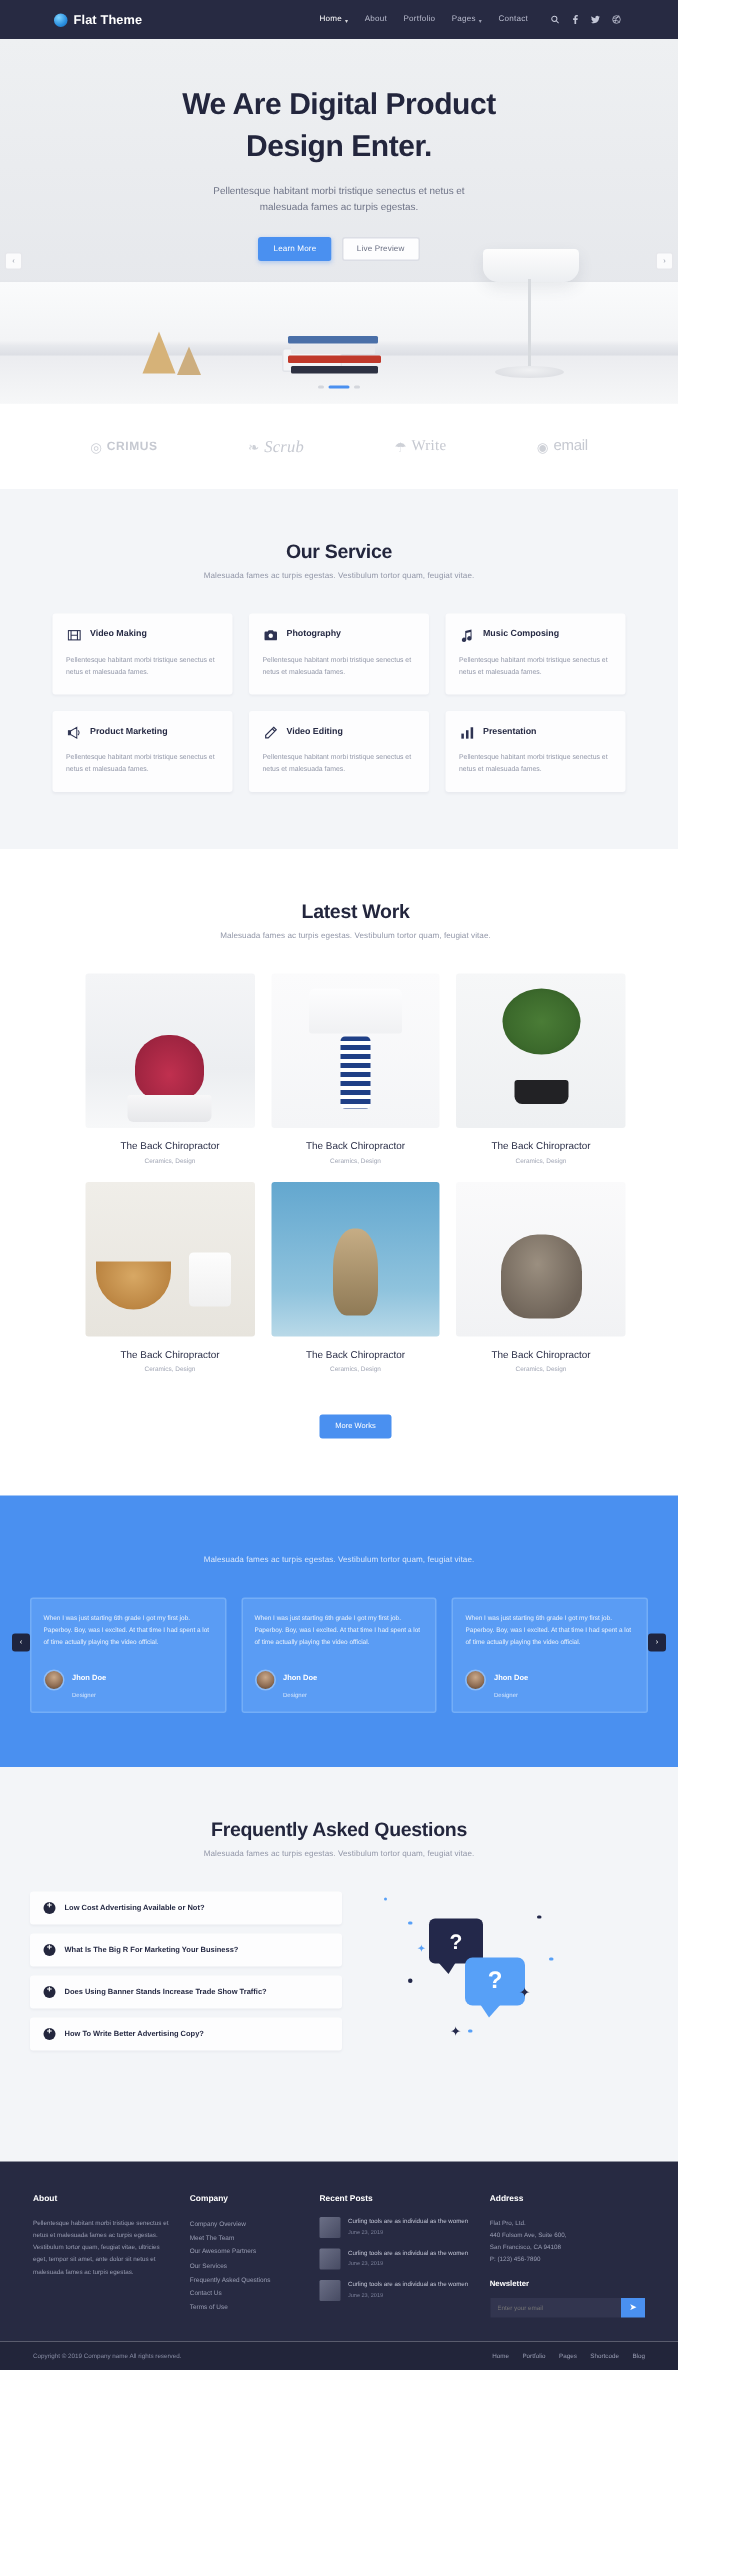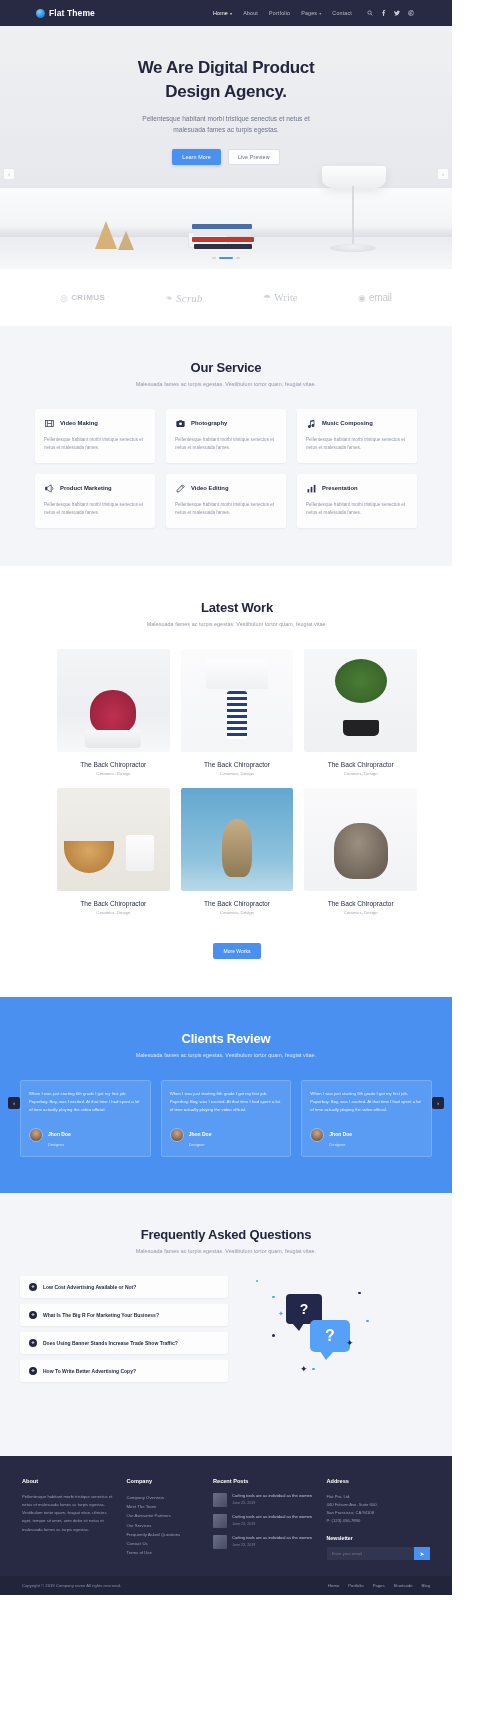--- a/index.html
+++ b/index.html
@@ -57,21 +57,21 @@
     border-top: 1px solid #e4e6ea;
   }
   .desk-edge {
     position: absolute; left: 0; right: 0; top: 42px; height: 7px;
     background: linear-gradient(180deg,#e8eaee,#dcdee4);
   }
   .hero-inner {
     position: relative; z-index: 6; text-align: center; padding-top: 30px;
   }
   .hero-title {
-    font-size: 17px; line-height: 1.42; font-weight: 700; color: #23263d;
+    font-size: 20px; line-height: 1.42; font-weight: 700; color: #23263d;
     letter-spacing: -.3px;
   }
   .hero-sub {
     margin-top: 10px; font-size: 6.6px; line-height: 1.65; color: #6f7487;
     max-width: 200px; margin-left: auto; margin-right: auto;
   }
   .hero-btns { margin-top: 13px; display: flex; gap: 7px; justify-content: center; }
   .btn {
     font-size: 5.4px; padding: 4px 9px; border-radius: 2px; cursor: pointer;
     border: 1px solid transparent; letter-spacing: .1px; white-space: nowrap;
@@ -365,21 +365,21 @@
     <div class="prop books">
       <div class="book b1"></div>
         <div class="book b2"></div>
         <div class="book b3"></div>
         <div class="book b4"></div>
     </div>
 
     <div class="hero-inner">
       <div class="hero-title">
         <div>We Are Digital Product</div>
-        <div>Design Agency.</div>
+        <div>Design Enter.</div>
       </div>
       <div class="hero-sub">Pellentesque habitant morbi tristique senectus et netus et malesuada fames ac turpis egestas.</div>
       <div class="hero-btns">
         <div class="btn btn-primary">Learn More</div>
         <div class="btn btn-ghost">Live Preview</div>
       </div>
     </div>
 
     <div class="hero-arrow left">‹</div>
     <div class="hero-arrow right">›</div>
@@ -559,21 +559,20 @@
       </div>
 
     </div>
     <div class="morebtn-row">
       <span class="btn-more">More Works</span>
     </div>
   </div>
 
   <div class="reviews">
     <div class="sec-head">
-      <div class="sec-title">Clients Review</div>
       <div class="sec-sub">Malesuada fames ac turpis egestas. Vestibulum tortor quam, feugiat vitae.</div>
     </div>
     <div class="rev-grid">
 
       <div class="rev-card">
         <div class="rev-text">When I was just starting 6th grade I got my first job. Paperboy. Boy, was I excited. At that time I had spent a lot of time actually playing the video official.</div>
         <div class="rev-person">
           <span class="avatar"></span>
           <span>
             <span class="rev-name">Jhon Doe</span>

